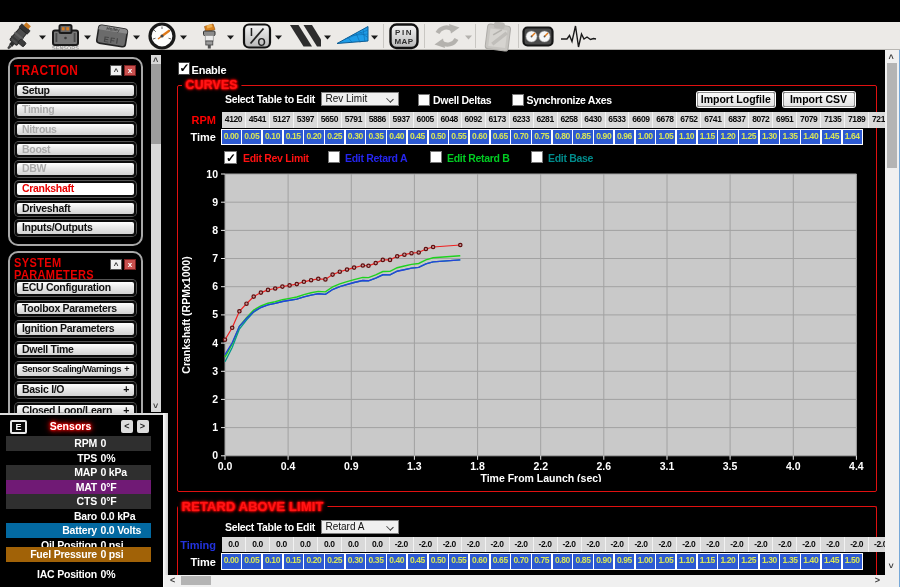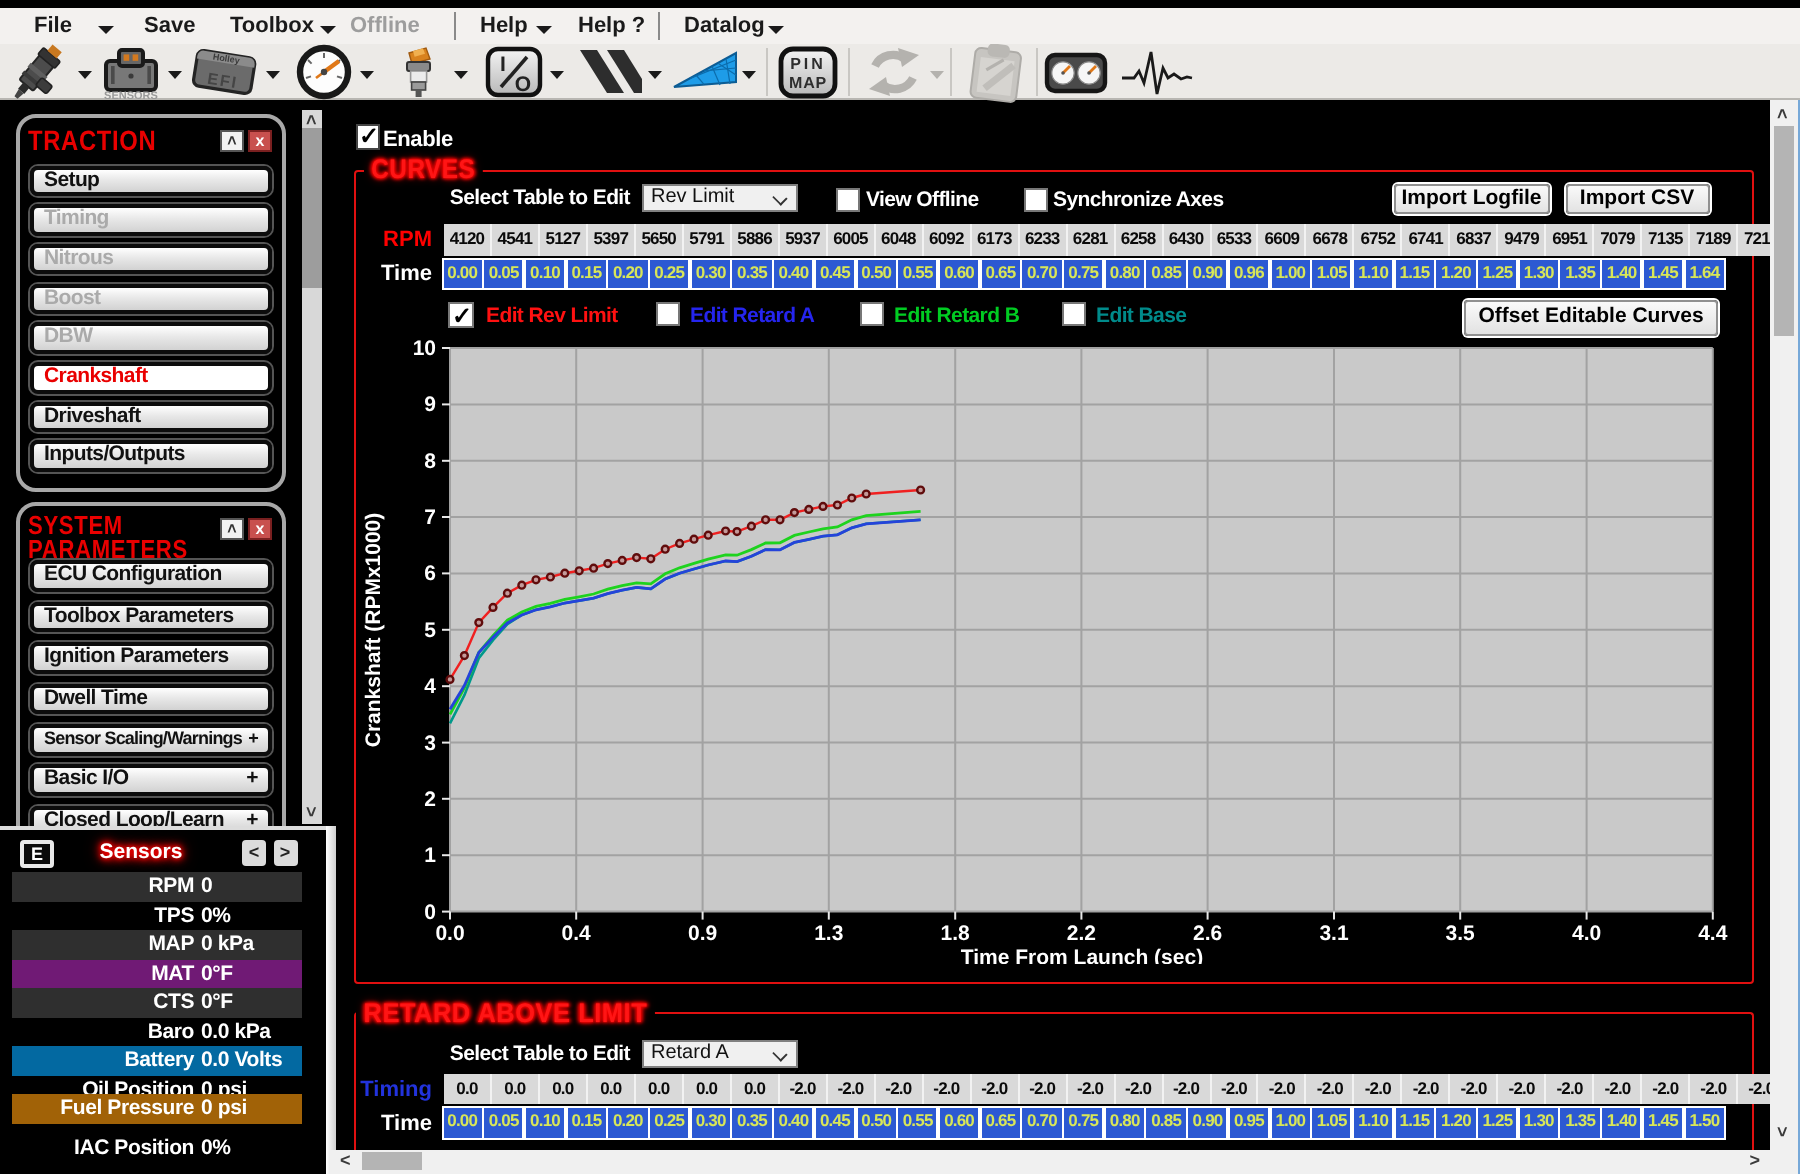--- a/index.html
+++ b/index.html
@@ -96,35 +96,20 @@
 #hsb { position:absolute; left:165px; top:574.5px; width:720px; height:12px; background:#f0f0f0; }
 #hsb .thumb { position:absolute; left:16px; top:1.5px; width:30px; height:9px; background:#b4b4b4; }
 #redge { position:absolute; left:898.5px; top:50px; width:1.5px; height:537px; background:#76a8d8; }
 </style>
 </head>
 <body>
 <div id="win">
 
 <div style="position:absolute;left:0;top:0;width:900px;height:4px;background:#000"></div>
 
-<div id="menubar">
-  <span class="mi" style="left:17px">File</span>
-  <span class="marr" style="left:49px"></span>
-  <span class="mi" style="left:72px">Save</span>
-  <span class="mi" style="left:115px">Toolbox</span>
-  <span class="marr" style="left:160px"></span>
-  <span class="mi off" style="left:175px">Offline</span>
-  <span class="msep" style="left:227px"></span>
-  <span class="mi" style="left:240px">Help</span>
-  <span class="marr" style="left:268px"></span>
-  <span class="mi" style="left:289px">Help ?</span>
-  <span class="msep" style="left:329px"></span>
-  <span class="mi" style="left:342px">Datalog</span>
-  <span class="marr" style="left:384px"></span>
-</div>
 
 <div id="toolbar"><svg width="900" height="30" viewBox="0 0 900 30">
 <defs>
 <linearGradient id="btn3d" x1="0" y1="0" x2="0" y2="1">
  <stop offset="0" stop-color="#f4f4f4"></stop>
             <stop offset="1" stop-color="#b8b8b8"></stop>
 </linearGradient>
 </defs>
 <g stroke="#c9c7c3" stroke-width="1">
  <line x1="383.5" y1="2" x2="383.5" y2="26"></line>
@@ -339,21 +324,21 @@
       <span class="ck" style="left:1px;top:-2px;font-size:12px">✓</span>
     </div>
 <div id="enlab">Enable</div>
 
 <div class="rbox" style="left:176.5px;top:85px;width:700px;height:406.5px"></div>
 <div class="legend" style="left:182px;top:77px;transform:scaleX(.9);transform-origin:0 0">CURVES</div>
 
 <div class="wlab" style="left:200px;top:93px;width:115px;text-align:right">Select Table to Edit</div>
 <div class="dd" style="left:320.5px;top:91.5px">Rev Limit<span class="ddc"></span></div>
 <div class="cb" style="left:418px;top:93.5px"></div>
-<div class="wlab" style="left:433px;top:94px">View Offline</div>
+<div class="wlab" style="left:433px;top:94px">Dwell Deltas</div>
 <div class="cb" style="left:511.5px;top:93.5px"></div>
 <div class="wlab" style="left:526.5px;top:94px">Synchronize Axes</div>
 <div class="btn" style="left:696.5px;top:91.5px;width:78.5px;line-height:13px">Import Logfile</div>
 <div class="btn" style="left:782.5px;top:91.5px;width:72px;line-height:13px">Import CSV</div>
 
 <div class="rowlab" style="left:176px;top:114px;color:#ff0000">RPM</div>
 <div class="grow" style="top:112px">
       <div class="gc">4120</div>
       <div class="gc">4541</div>
       <div class="gc">5127</div>
@@ -369,21 +354,21 @@
       <div class="gc">6233</div>
       <div class="gc">6281</div>
       <div class="gc">6258</div>
       <div class="gc">6430</div>
       <div class="gc">6533</div>
       <div class="gc">6609</div>
       <div class="gc">6678</div>
       <div class="gc">6752</div>
       <div class="gc">6741</div>
       <div class="gc">6837</div>
-      <div class="gc">9479</div>
+      <div class="gc">8072</div>
       <div class="gc">6951</div>
       <div class="gc">7079</div>
       <div class="gc">7135</div>
       <div class="gc">7189</div>
       <div class="gc">7215</div>
       <div class="gc">7339</div>
       <div class="gc">7409</div>
       <div class="gc">7481</div>
     </div>
 <div class="rowlab" style="left:176px;top:131px;color:#fff">Time</div>
@@ -424,21 +409,20 @@
 <div class="cb" style="left:224px;top:151px;width:13px;height:13px">
       <span class="ck" style="left:1px;top:-1px;font-size:12px">✓</span>
     </div>
 <div class="wlab" style="left:243px;top:152px;color:#ff1111">Edit Rev Limit</div>
 <div class="cb" style="left:327.5px;top:151px"></div>
 <div class="wlab" style="left:345px;top:152px;color:#2525ee">Edit Retard A</div>
 <div class="cb" style="left:429.5px;top:151px"></div>
 <div class="wlab" style="left:447px;top:152px;color:#00cc22">Edit Retard B</div>
 <div class="cb" style="left:531px;top:151px"></div>
 <div class="wlab" style="left:548px;top:152px;color:#008b8b">Edit Base</div>
-<div class="btn" style="left:732px;top:150px;width:127px;height:17.5px;line-height:15.5px">Offset Editable Curves</div>
 
 <svg id="chart" width="700" height="316" viewBox="0 0 700 316">
 <rect x="49" y="8" width="631.4" height="281.8" fill="#c9c9c9"></rect>
 <g stroke="#a2a2a2" stroke-width="1">
         <line x1="49.0" y1="8.0" x2="49.0" y2="289.8"></line>
 <line x1="112.1" y1="8.0" x2="112.1" y2="289.8"></line>
 <line x1="175.3" y1="8.0" x2="175.3" y2="289.8"></line>
 <line x1="238.4" y1="8.0" x2="238.4" y2="289.8"></line>
 <line x1="301.6" y1="8.0" x2="301.6" y2="289.8"></line>
 <line x1="364.7" y1="8.0" x2="364.7" y2="289.8"></line>

